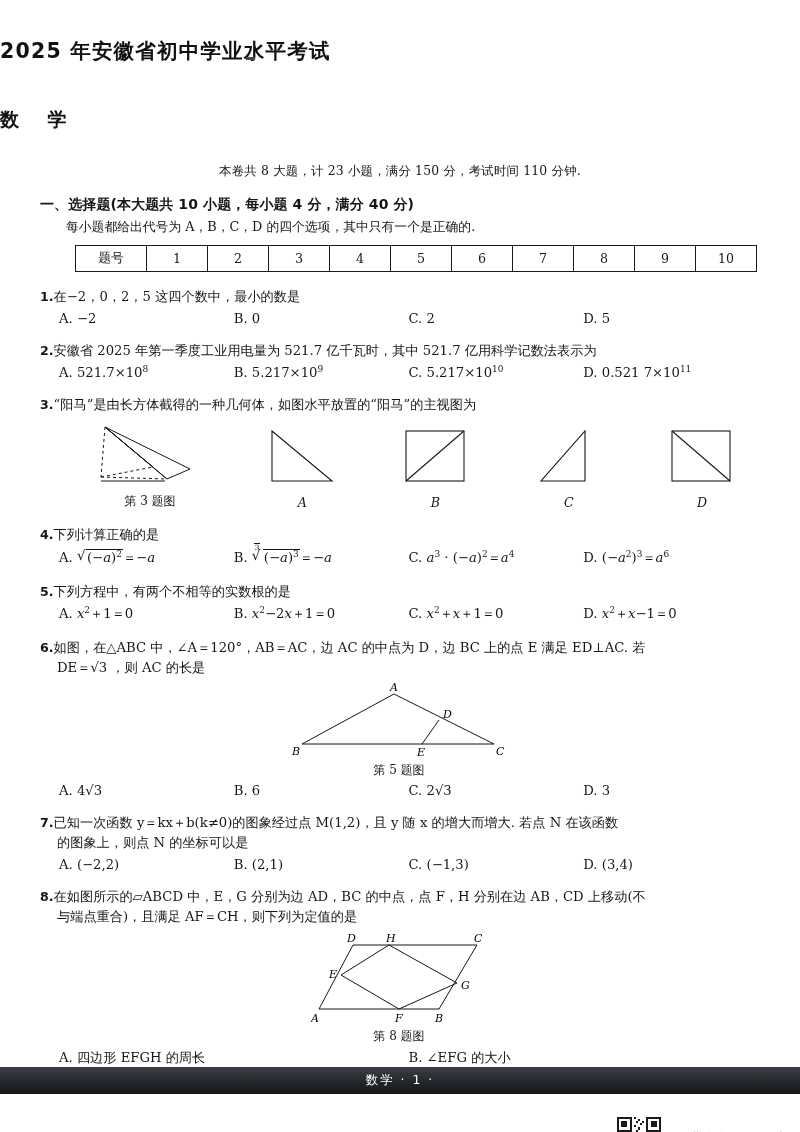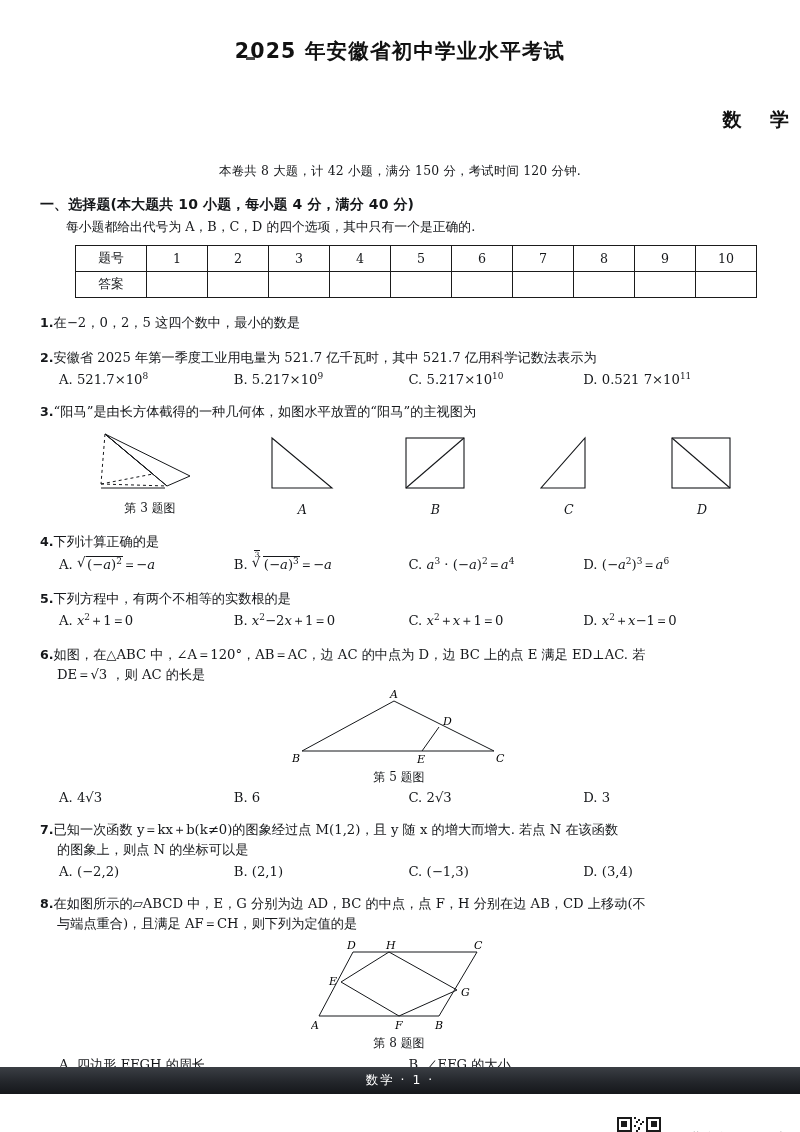--- a/index.html
+++ b/index.html
@@ -12,30 +12,29 @@
     overflow:hidden;
   }
   .page { position:relative; width:800px; height:1132px; }
 
   .topmark {
     position:absolute; left:246px; top:20px;
     width:9px; height:3px; background:#4a4a4a;
   }
 
   .doc-title {
-    text-align:center;
     font-family:"DejaVu Sans", sans-serif;
     font-weight:bold;
     font-size:20.5px;
     letter-spacing:1.2px;
     margin-top:37px;
     color:#111;
   }
   .subject {
-    text-align:right;
+    text-align:left;
     font-family:"DejaVu Sans", sans-serif;
     font-weight:bold;
     font-size:19px;
     letter-spacing:11px;
     margin-top:42px;
     color:#111;
   }
   .examinfo {
     text-align:center;
     font-size:12.4px;
@@ -145,21 +144,21 @@
 </style>
 </head>
 <body>
 
 <div class="page">
 
   <div class="topmark"></div>
 
   <div class="doc-title">2025 年安徽省初中学业水平考试</div>
   <div class="subject">数  学</div>
-  <div class="examinfo">本卷共 8 大题，计 42 小题，满分 150 分，考试时间 120 分钟.</div>
+  <div class="examinfo">本卷共 8 大题，计 23 小题，满分 150 分，考试时间 110 分钟.</div>
 
   <div class="wrap">
 
     <div class="sec-head">一、选择题(本大题共 10 小题，每小题 4 分，满分 40 分)</div>
     <div class="sec-note">每小题都给出代号为 A，B，C，D 的四个选项，其中只有一个是正确的.</div>
 
     <table class="ansTable">
       <tbody>
           <tr>
         <td class="rowhead">题号</td>
@@ -167,38 +166,31 @@
         <td>2</td>
         <td>3</td>
         <td>4</td>
         <td>5</td>
         <td>6</td>
         <td>7</td>
         <td>8</td>
         <td>9</td>
         <td>10</td>
       </tr>
-      <tr>
-        <td class="rowhead">答案</td>
-        <td></td>
-        <td></td>
-        <td></td>
-        <td></td>
-        <td></td>
-        <td></td>
-        <td></td>
-        <td></td>
-        <td></td>
-        <td></td>
-      </tr>
     </tbody>
       </table>
 
     <div class="q">
       <span class="qnum">1.</span><span class="qbody">在−2，0，2，5 这四个数中，最小的数是</span>
+    </div>
+    <div class="opts">
+      <div>A. −2</div>
+      <div>B. 0</div>
+      <div>C. 2</div>
+      <div>D. 5</div>
     </div>
 
     <div class="q">
       <span class="qnum">2.</span><span class="qbody">安徽省 2025 年第一季度工业用电量为 521.7 亿千瓦时，其中 521.7 亿用科学记数法表示为</span>
     </div>
     <div class="opts">
       <div><span>A. 521.7×10</span><sup>8</sup></div>
       <div><span>B. 5.217×10</span><sup>9</sup></div>
       <div><span>C. 5.217×10</span><sup>10</sup></div>
       <div><span>D. 0.521 7×10</span><sup>11</sup></div>

